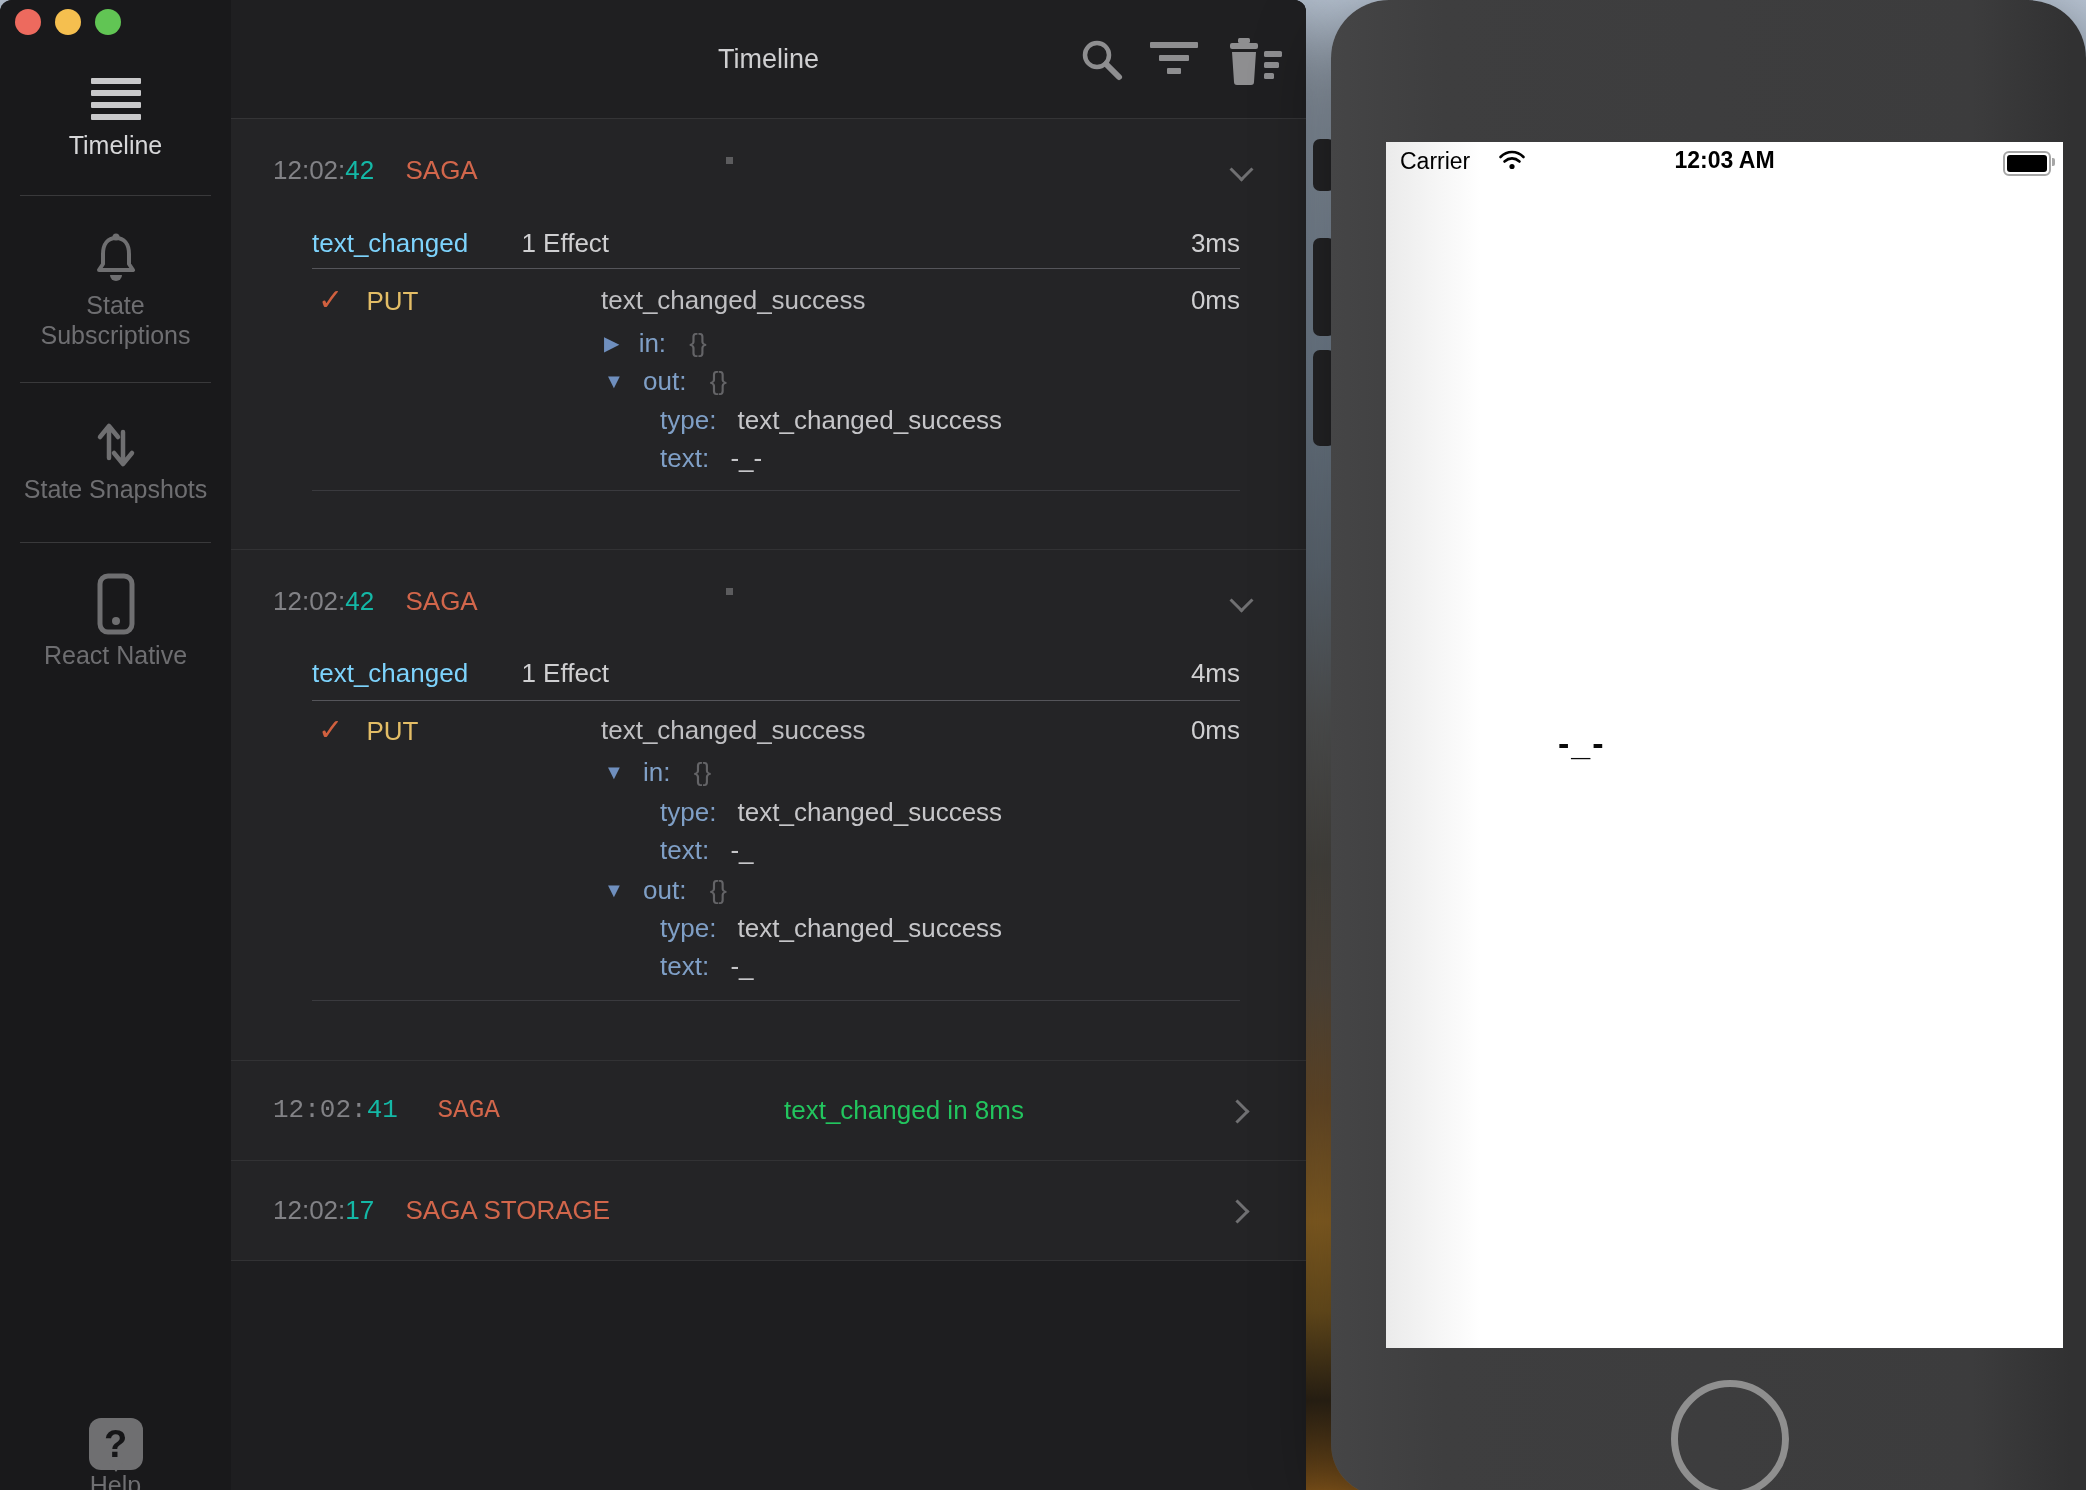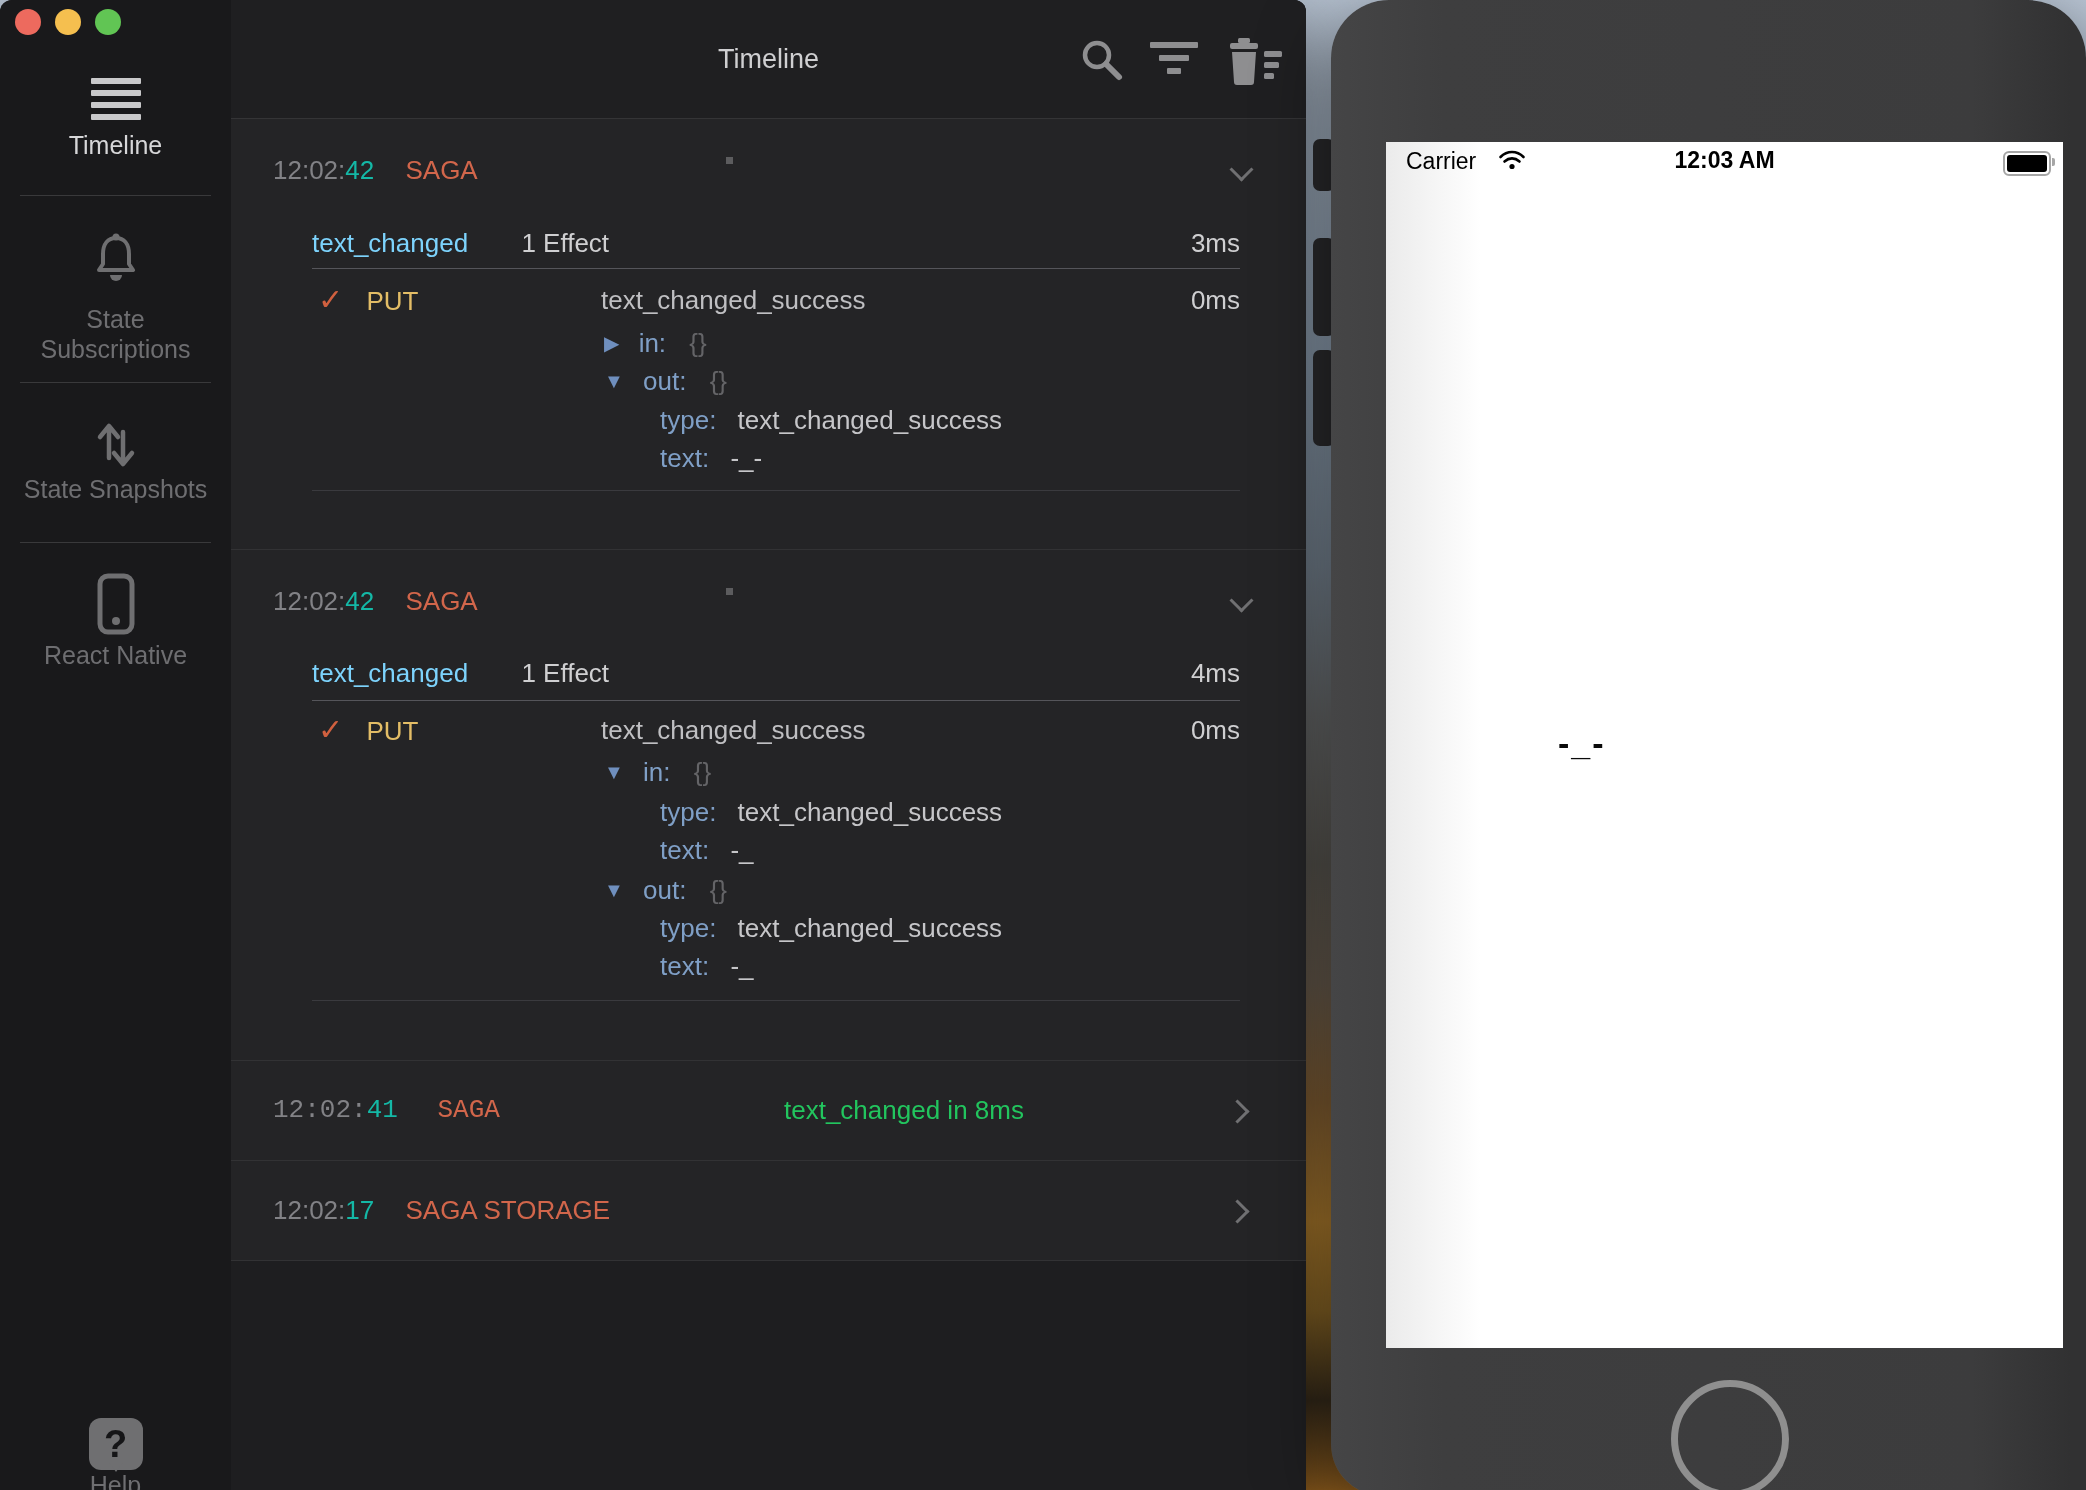--- a/index.html
+++ b/index.html
@@ -59,21 +59,21 @@
   .srow{position:absolute;left:0;width:100%;height:99px;background:#242426;border-bottom:1px solid #323234;cursor:pointer;}
   
   .phone{position:absolute;left:1313px;top:0;width:773px;height:1496px;}
   .ph-btn{position:absolute;left:0;width:22px;background:#262628;border-radius:7px;}
   .ph-body{position:absolute;left:18px;top:0;right:0;bottom:0;border-radius:58px 58px 0 52px;
     background:linear-gradient(90deg,#454546 0%,#3e3e3f 15%,#3c3c3d 85%,#313132 98%);
     box-shadow:0 20px 70px rgba(0,0,0,.5);}
   .screen{position:absolute;left:55px;top:142px;width:677px;height:1206px;
     background:linear-gradient(90deg,#ebebeb 0%,#ffffff 14%);}
   .sbar{position:absolute;left:0;top:0;width:100%;height:44px;}
-  .carrier{position:absolute;left:20px;top:6px;font-size:23px;color:#000;}
+  .carrier{position:absolute;left:14px;top:6px;font-size:23px;color:#000;}
   .wifi{position:absolute;left:112px;top:7px;}
   .sbtime{position:absolute;left:0;right:0;top:5px;text-align:center;font-size:23px;font-weight:bold;color:#000;}
   .batt{position:absolute;right:12px;top:9px;width:44px;height:21px;border:2px solid #a6a6a6;border-radius:6px;background:#fff;}
   .batt i{position:absolute;left:2px;top:2px;right:2px;bottom:2px;background:#000;border-radius:3px;}
   .batt:after{content:"";position:absolute;right:-6px;top:5px;width:3px;height:8px;background:#a6a6a6;border-radius:0 2px 2px 0;}
   .face{position:absolute;left:172px;top:582px;font-size:34px;font-weight:bold;color:#0a0a0a;letter-spacing:2px;}
   .homebtn{position:absolute;left:340px;top:1380px;width:104px;height:104px;border:7px solid #8f8f8f;border-radius:50%;}
 </style>
 </head>
 <body>
@@ -95,21 +95,21 @@
       <div class="sep" style="top:195px;"></div>
 
       <div class="nav" style="top:230px;">
         <span class="icn">
           <svg width="50" height="56" viewBox="0 0 50 56">
             <path d="M25 8 C33 8 38 14 38 24 L38 34 L42 40 L8 40 L12 34 L12 24 C12 14 17 8 25 8 Z" fill="none" stroke="#6f6f71" stroke-width="4" stroke-linejoin="round"></path>
             <circle cx="25" cy="7" r="3.5" fill="#6f6f71"></circle>
             <path d="M19 45 A6 6 0 0 0 31 45 Z" fill="#6f6f71"></path>
           </svg>
         </span>
-        <div class="nav-label" style="width:170px;margin:14px auto;">State Subscriptions</div>
+        <div class="nav-label" style="width:170px;margin:0 auto;">State Subscriptions</div>
       </div>
 
       <div class="sep" style="top:382px;"></div>
 
       <div class="nav" style="top:418px;">
         <span class="icn">
           <svg width="46" height="52" viewBox="0 0 46 52">
             <path d="M16 40 L16 10 M7 19 L16 8 L25 19" fill="none" stroke="#6f6f71" stroke-width="4.5" stroke-linecap="round" stroke-linejoin="round"></path>
             <path d="M30 14 L30 44 M21 35 L30 46 L39 35" fill="none" stroke="#6f6f71" stroke-width="4.5" stroke-linecap="round" stroke-linejoin="round"></path>
           </svg>

